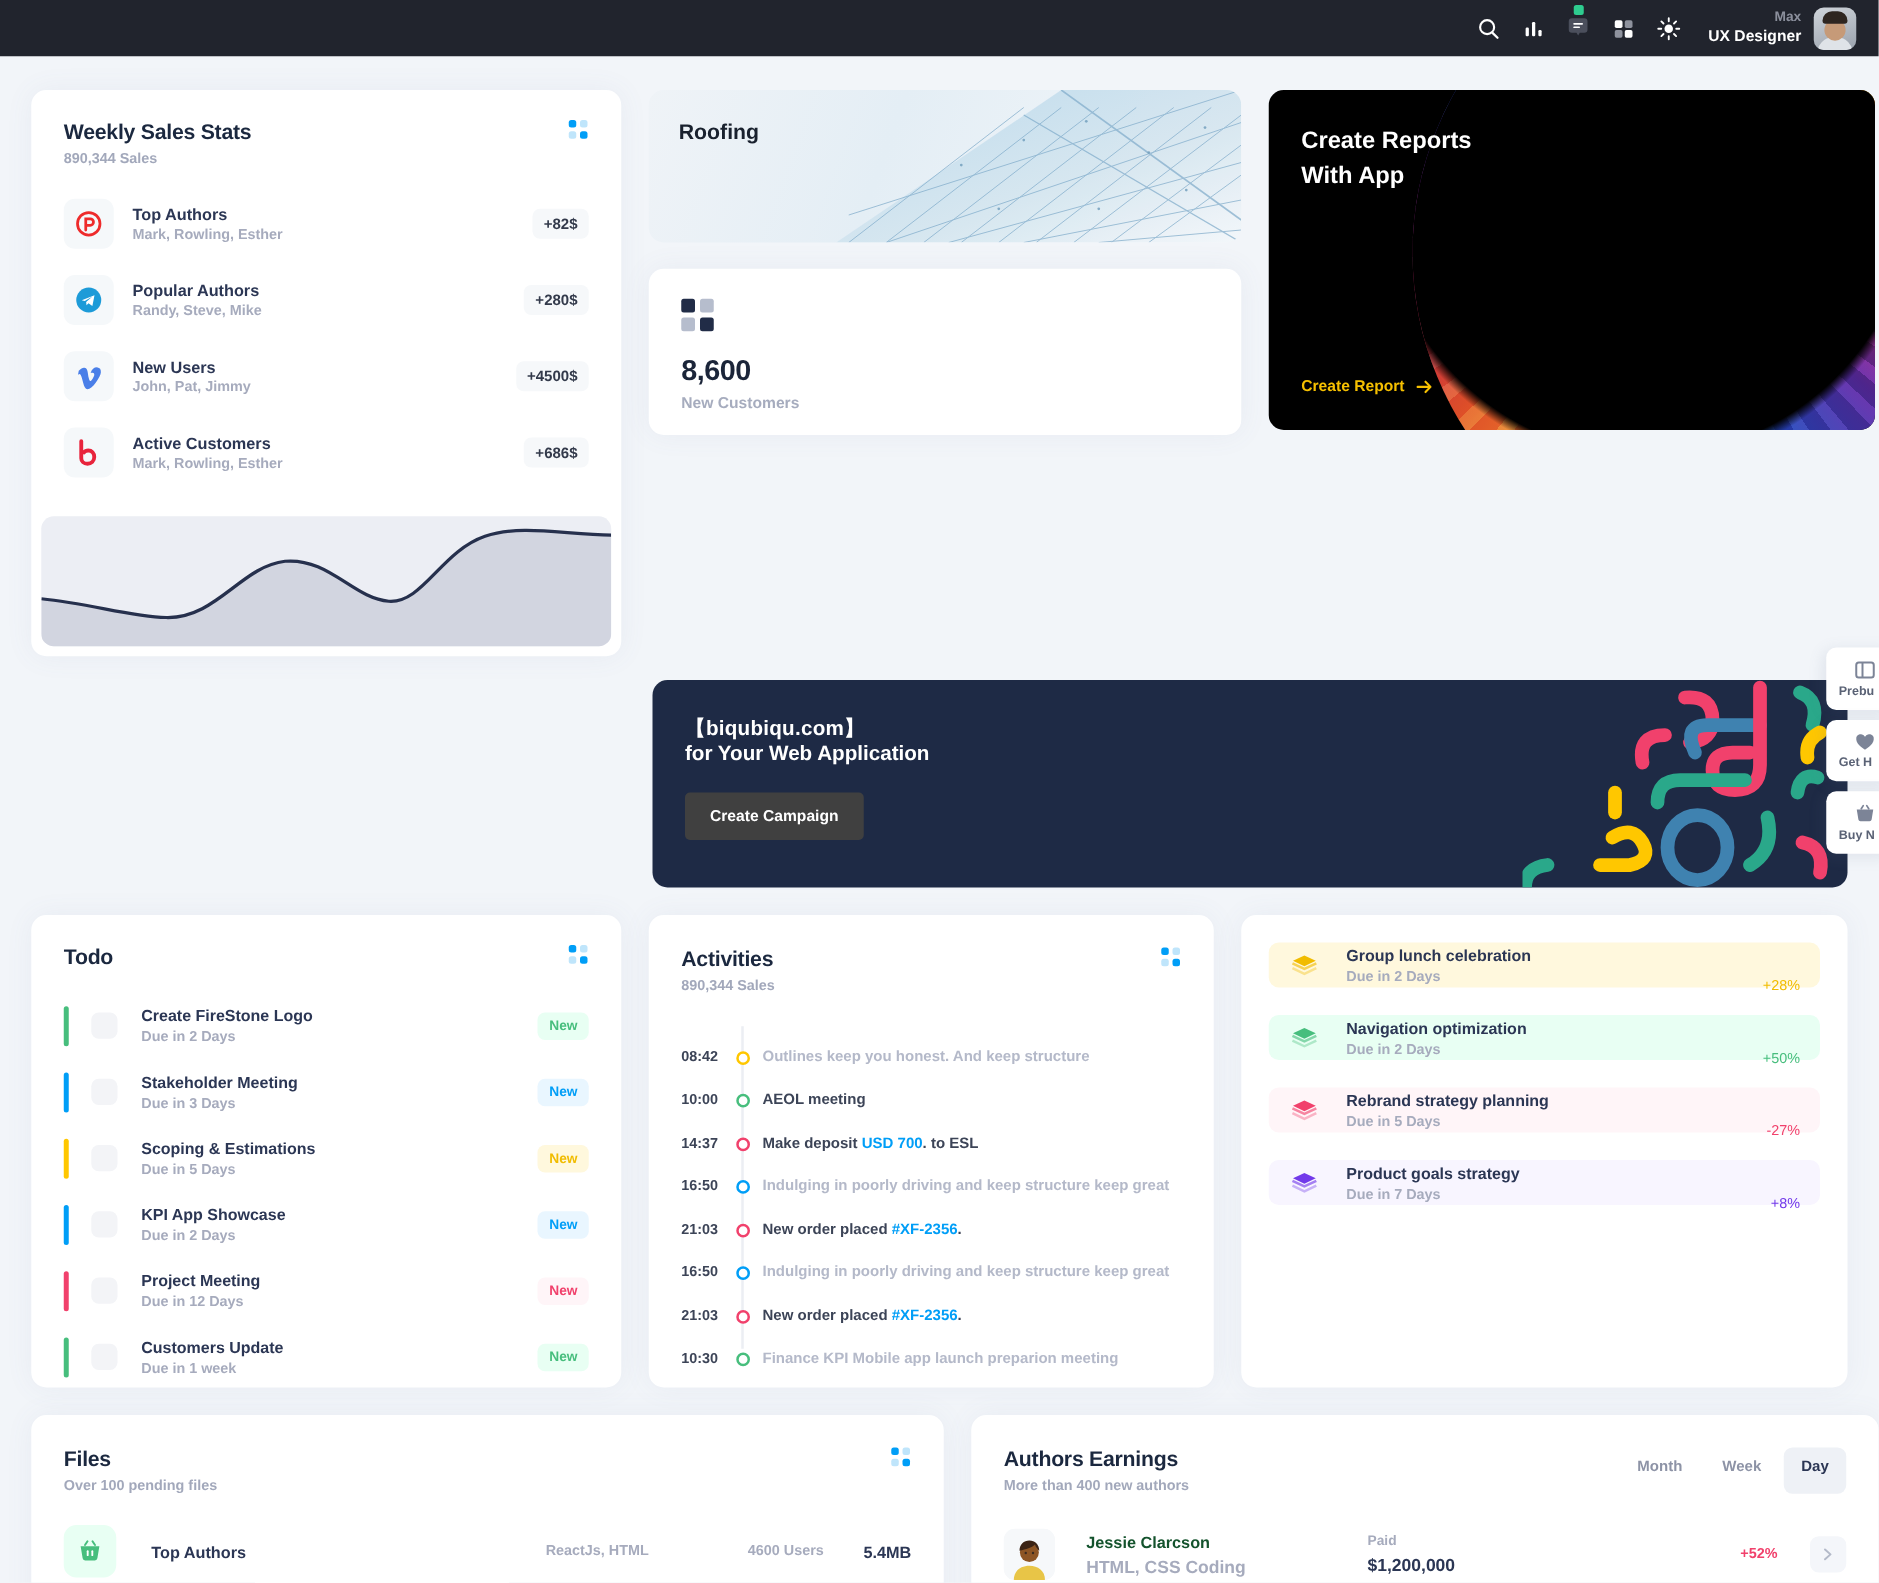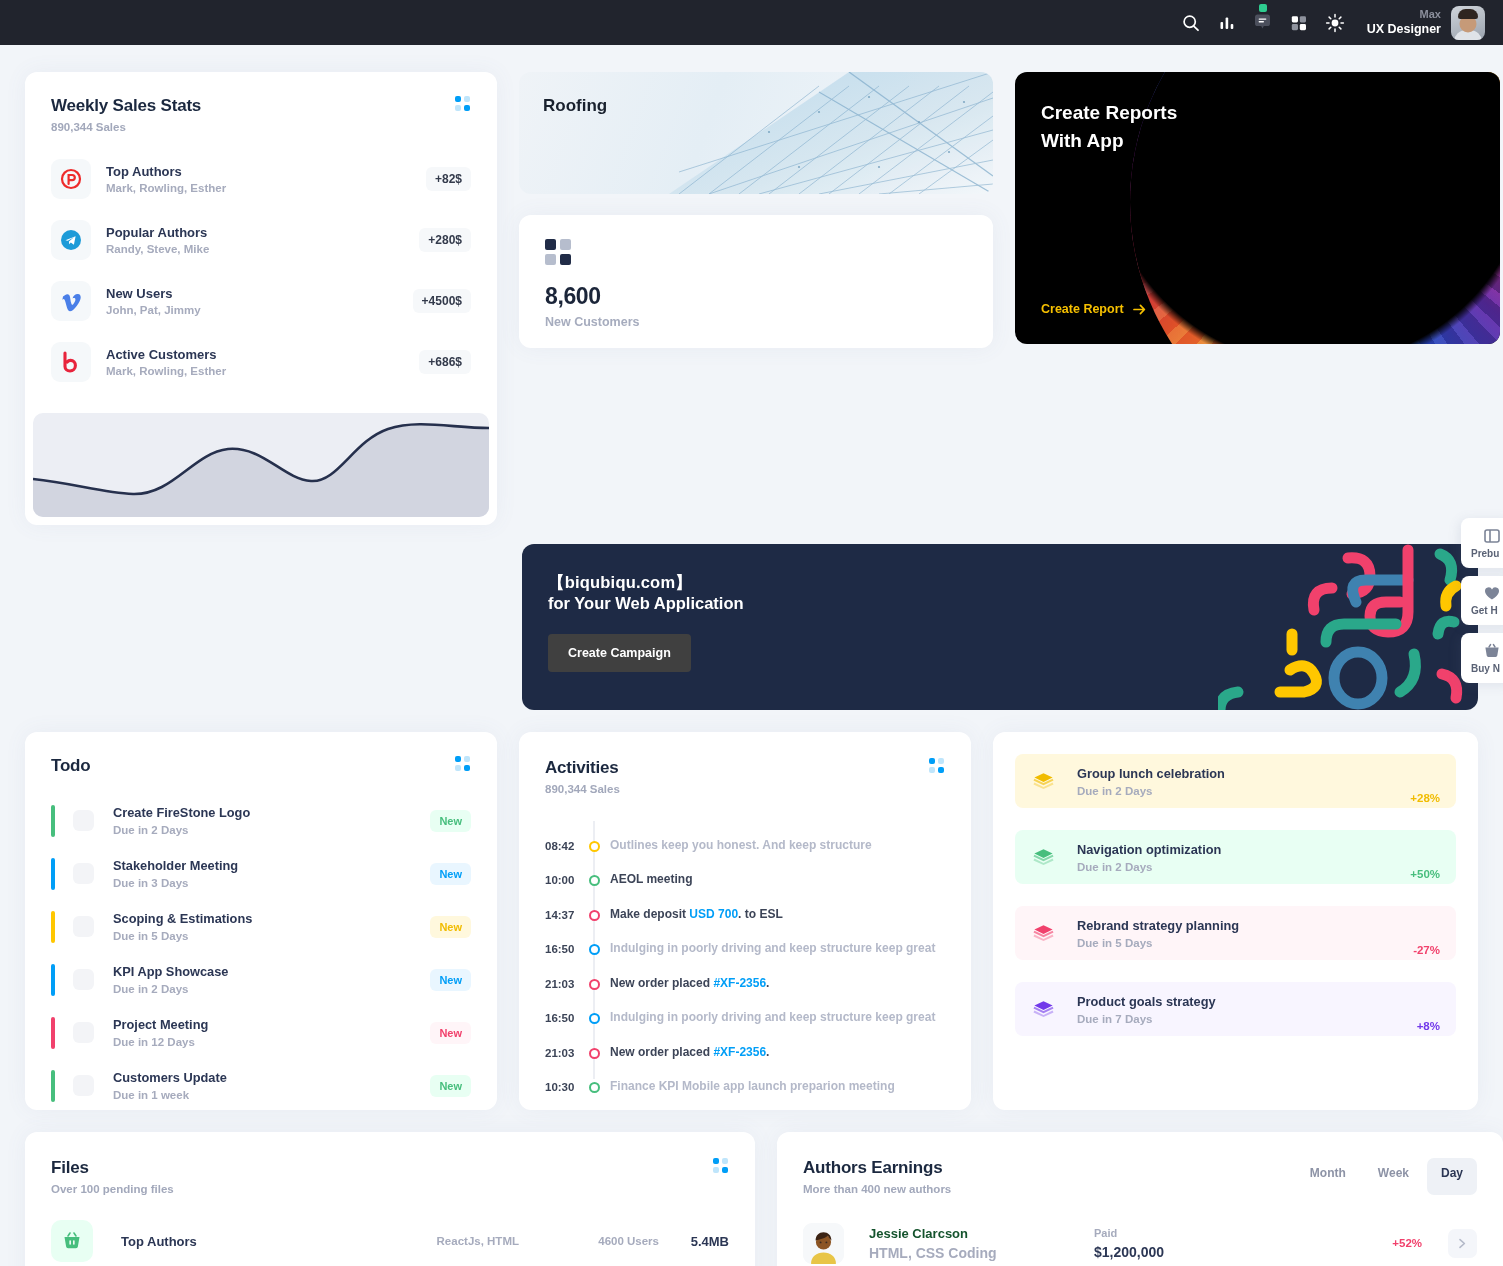--- a/index.html
+++ b/index.html
@@ -152,27 +152,27 @@
   .atime{ width:37px; font-size:11.5px; font-weight:bold; color:#3c4457; flex:none;}
   .adotwrap{ width:24px; display:flex; justify-content:center; flex:none; position:relative;}
   .adot{ width:11px; height:11px; border-radius:50%; border:2.4px solid #ccc; background:#fff; z-index:2;}
   .atext{ font-size:12px; color:#b4b9c9; font-weight:600; margin-left:4px;}
   .atext.dark{ color:#3c4457;}
   .alink{ color:#009EF7;}
   .tline{ position:absolute; left:74px; top:26px; bottom:24px; width:1.5px; background:#eceef3; z-index:1;}
 
   
   .nots{ padding: 22px 22px 22px 22px;}
-  .nrow{ display:flex; align-items:center; height:54px; border-radius:8px;
+  .nrow{ display:flex; align-items:center; height:36px; border-radius:8px;
       padding:0 16px; margin-bottom:22px;}
   .nicon{ width:24px; flex:none; display:flex; align-items:center; justify-content:center;}
   .ntxt{ margin-left:22px; flex:1;}
   .nname{ font-size:12.8px; font-weight:bold; color:#2b3654;}
   .ndue{ font-size:11.5px; color:#a6abbd; margin-top:4px; font-weight:600;}
-  .npct{ font-size:11.5px; font-weight:bold;margin-top:33px;}
+  .npct{ font-size:11.5px; font-weight:normal;margin-top:33px;}
 
   
   .files-card{ width:730px; flex:none;}
   .frow{ display:flex; align-items:center; height:56px; margin-bottom:22px; padding:0 26px;}
   .ficon{ width:42px; height:42px; border-radius:10px; display:flex;
       align-items:center; justify-content:center; flex:none;}
   .fname{ margin-left:28px; font-size:13px; font-weight:bold; color:#2b3654; flex:1;}
   .ftech{ font-size:11.5px; color:#a6abbd; font-weight:bold; width:150px; text-align:right;}
   .fusers{ font-size:11.5px; color:#a6abbd; font-weight:bold; width:140px; text-align:right;}
   .fsize{ font-size:13px; color:#2b3654; font-weight:bold; width:70px; text-align:right;}

